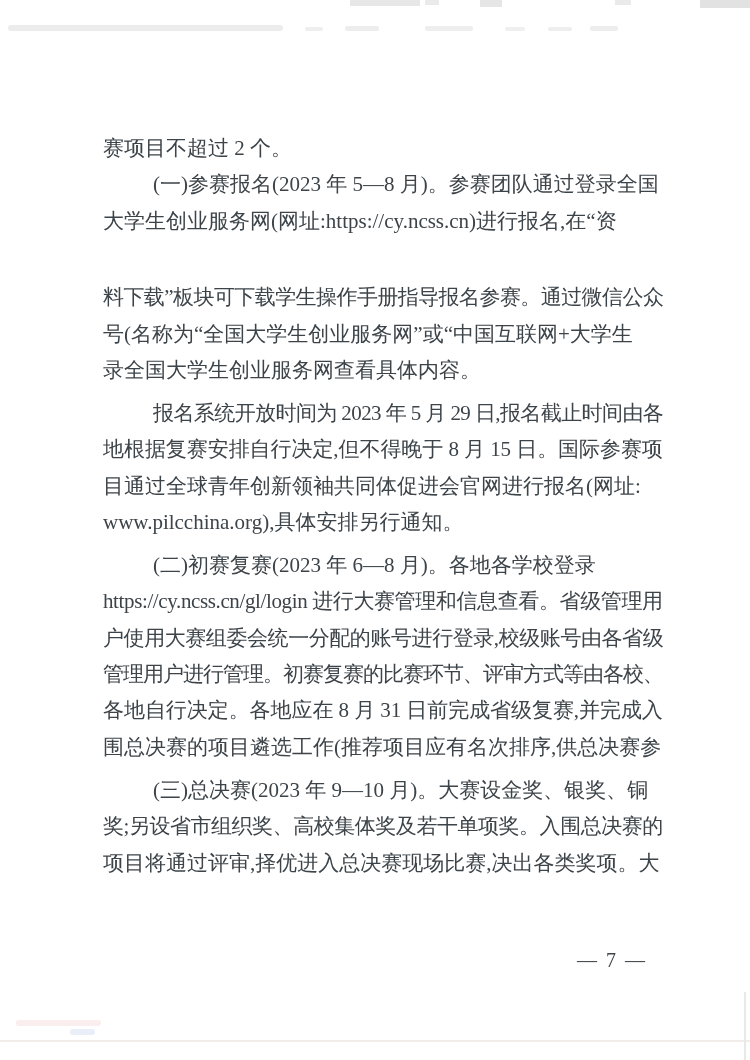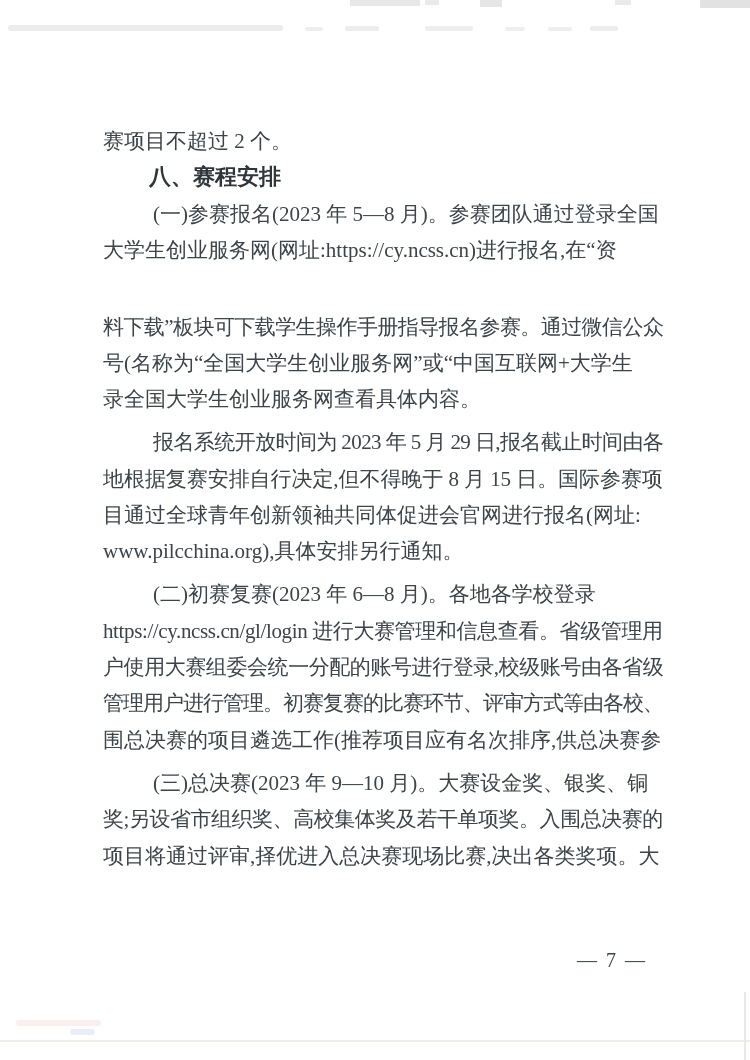--- a/index.html
+++ b/index.html
@@ -22,21 +22,21 @@
   .top3{left:480px;top:0;width:22px;height:7px;background:#e6e6e6;}
   .top4{left:615px;top:0;width:16px;height:5px;background:#eaeaea;}
   .top5{left:700px;top:0;width:50px;height:8px;background:#e2e2e2;}
   .bottom-line{left:0;top:1040px;width:750px;height:2px;background:#f0edeb;}
   .right-line{left:744px;top:992px;width:2px;height:68px;background:#e8e8e8;}
   .smudge-pink{left:16px;top:1020px;width:85px;height:6px;background:rgba(225,150,150,0.16);border-radius:3px;filter:blur(0.5px);}
   .smudge-blue{left:70px;top:1029px;width:25px;height:6px;background:rgba(140,160,220,0.18);border-radius:3px;filter:blur(0.5px);}
 
   
   #doc-body{
-    position:absolute;left:103px;top:123px;width:560px;
+    position:absolute;left:103px;top:130px;width:560px;
     color:#3d4449;
   }
   .line{
     height:36.4px;line-height:36.4px;font-size:21px;
     white-space:nowrap;overflow:visible;
   }
   .line.indent{text-indent:50px;}
   .line.heading{
     font-family:"Liberation Sans","DejaVu Sans",sans-serif;
     font-weight:bold;font-size:22px;color:#2f353a;text-indent:46px;
@@ -64,33 +64,33 @@
 <div class="artifact top3"></div>
 <div class="artifact top4"></div>
 <div class="artifact top5"></div>
 <div class="artifact bottom-line"></div>
 <div class="artifact right-line"></div>
 <div class="artifact smudge-pink"></div>
 <div class="artifact smudge-blue"></div>
 
 <div id="doc-body">
     <div class="line">赛项目不超过 2 个。</div>
-    <div class="line heading indent">八、赛程安排</div>
     <div class="line indent">(一)参赛报名(2023 年 5—8 月)。参赛团队通过登录全国</div>
     <div class="line">大学生创业服务网(网址:https://cy.ncss.cn)进行报名,在“资</div>
     <div class="line" style="letter-spacing: -0.571429px; margin-top: 40px;">料下载”板块可下载学生操作手册指导报名参赛。通过微信公众</div>
     <div class="line">号(名称为“全国大学生创业服务网”或“中国互联网+大学生</div>
     <div class="line">录全国大学生创业服务网查看具体内容。</div>
     <div class="line indent para-gap" style="letter-spacing: -0.588235px;">报名系统开放时间为 2023 年 5 月 29 日,报名截止时间由各</div>
     <div class="line" style="letter-spacing: -0.0625px;">地根据复赛安排自行决定,但不得晚于 8 月 15 日。国际参赛项</div>
     <div class="line">目通过全球青年创新领袖共同体促进会官网进行报名(网址:</div>
     <div class="line">www.pilcchina.org),具体安排另行通知。</div>
     <div class="line indent para-gap">(二)初赛复赛(2023 年 6—8 月)。各地各学校登录</div>
     <div class="line" style="letter-spacing: -0.377778px;">https://cy.ncss.cn/gl/login 进行大赛管理和信息查看。省级管理用</div>
     <div class="line" style="letter-spacing: -0.428571px;">户使用大赛组委会统一分配的账号进行登录,校级账号由各省级</div>
     <div class="line" style="letter-spacing: -1px;">管理用户进行管理。初赛复赛的比赛环节、评审方式等由各校、</div>
+    <div class="line" style="letter-spacing: -0.0625px;">各地自行决定。各地应在 8 月 31 日前完成省级复赛,并完成入</div>
     <div class="line">围总决赛的项目遴选工作(推荐项目应有名次排序,供总决赛参</div>
     <div class="line indent para-gap">(三)总决赛(2023 年 9—10 月)。大赛设金奖、银奖、铜</div>
     <div class="line" style="letter-spacing: -0.464286px;">奖;另设省市组织奖、高校集体奖及若干单项奖。入围总决赛的</div>
     <div class="line">项目将通过评审,择优进入总决赛现场比赛,决出各类奖项。大</div>
   </div>
 
 <div id="footer">— 7 —</div>
 
 </body></html>

